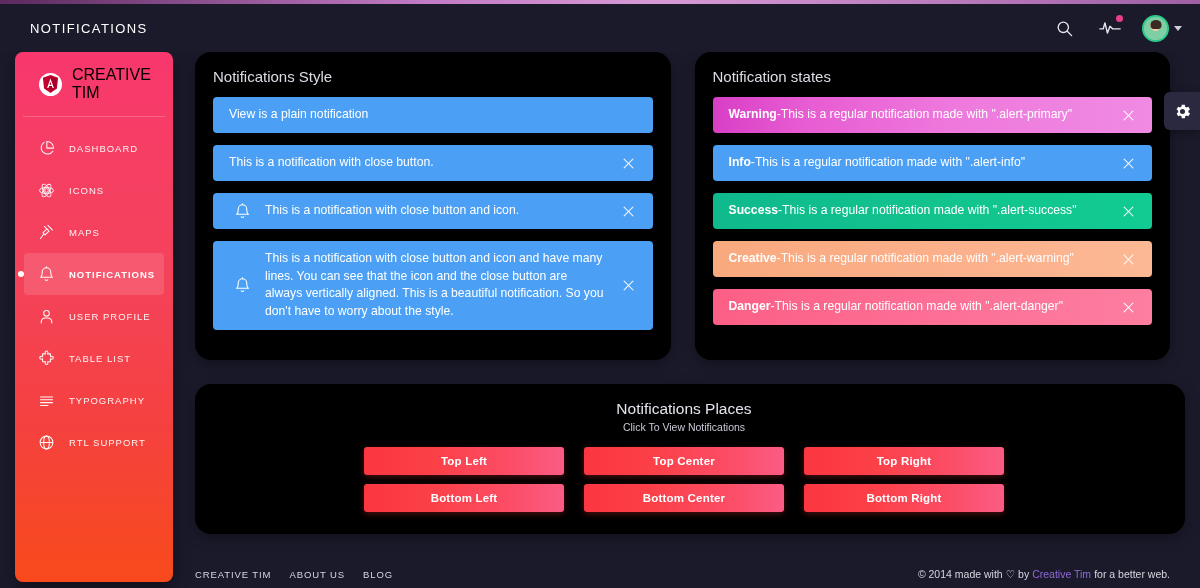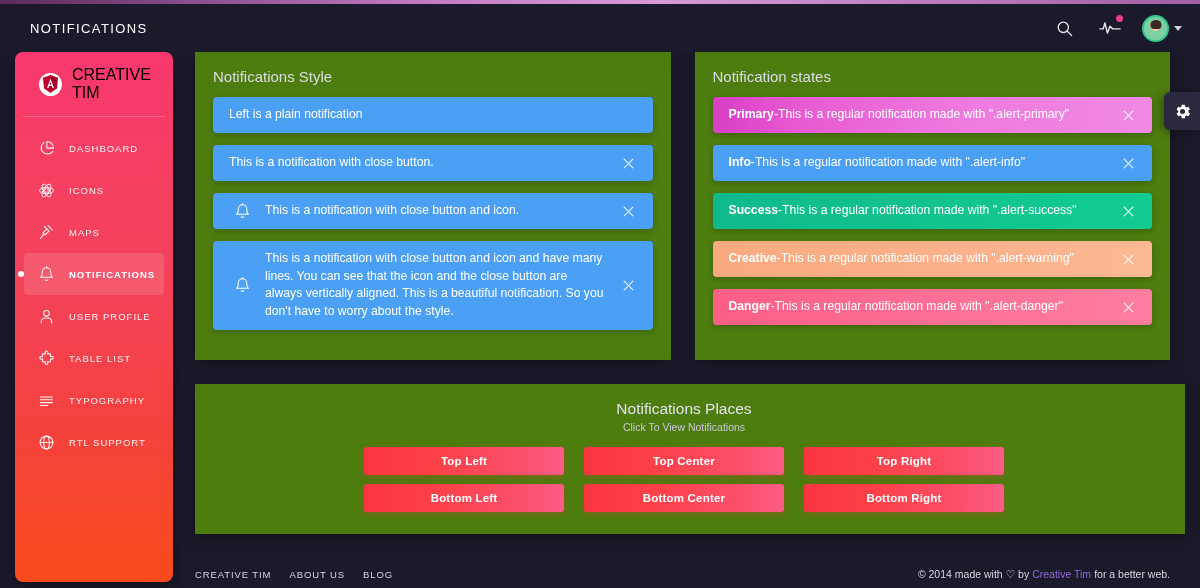--- a/index.html
+++ b/index.html
@@ -165,22 +165,22 @@
 
   
   #content {
     position: absolute;
     left: 180px; top: 52px;
     width: 1005px;
     height: 536px;
   }
 
   .card {
-    background: #4d7c0f;
-    border-radius: 0;
+    background: #000000;
+    border-radius: 16px;
     box-shadow: 0 4px 14px rgba(0,0,0,.35);
   }
 
   .card-title {
     color: #dcdce6;
     font-size: 15px;
     font-weight: 400;
     padding: 16px 18px 12px 18px;
   }
 
@@ -455,21 +455,21 @@
   </div>
 
   <div id="content">
 
     <div id="panels-row">
 
       <div class="card" id="styles-card">
         <div class="card-title">Notifications Style</div>
 
         <div class="alert bg-info">
-          <span class="alert-text">Left is a plain notification</span>
+          <span class="alert-text">View is a plain notification</span>
         </div>
 
         <div class="alert bg-info">
           <span class="alert-text">This is a notification with close button.</span>
           <span class="alert-close">
             <svg width="15" height="15" viewBox="0 0 24 24" stroke="#ffffff" stroke-width="1.8" stroke-linecap="round">
               <line x1="5" y1="5" x2="19" y2="19"></line>
               <line x1="19" y1="5" x2="5" y2="19"></line>
             </svg>
           </span>
@@ -507,21 +507,21 @@
               <line x1="19" y1="5" x2="5" y2="19"></line>
             </svg>
           </span>
         </div>
       </div>
 
       <div class="card" id="states-card">
         <div class="card-title">Notification states</div>
 
         <div class="alert bg-primary">
-          <span style="font-weight:700">Primary</span>
+          <span style="font-weight:700">Warning</span>
             <span> - </span>
             <span class="alert-text">This is a regular notification made with ".alert-primary"</span>
           <span class="alert-close">
             <svg width="15" height="15" viewBox="0 0 24 24" stroke="#ffffff" stroke-width="1.8" stroke-linecap="round">
               <line x1="5" y1="5" x2="19" y2="19"></line>
                 <line x1="19" y1="5" x2="5" y2="19"></line>
             </svg>
           </span>
         </div>
 

